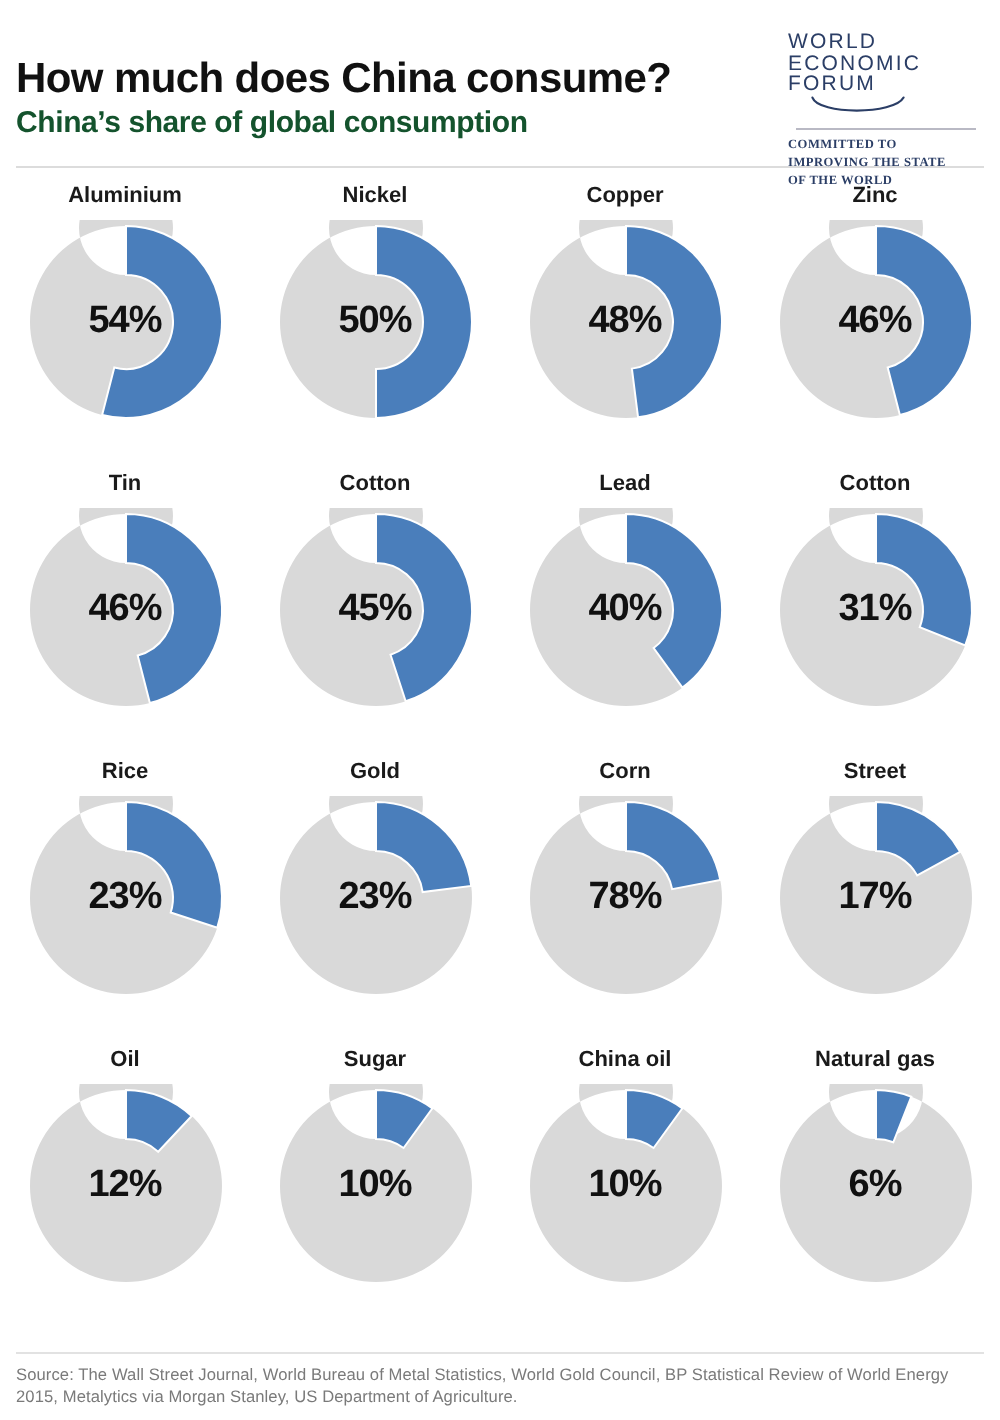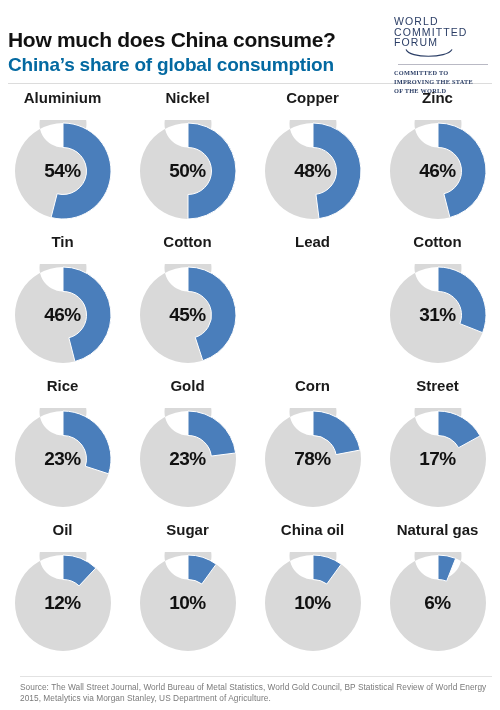--- a/index.html
+++ b/index.html
@@ -32,23 +32,23 @@
   .page-title {
     font-size: 21px;
     font-weight: bold;
     color: #111111;
     letter-spacing: -0.3px;
     line-height: 1.1;
     margin: 0;
     white-space: nowrap;
   }
   .page-subtitle {
-    font-size: 19px;
-    font-weight: bold;
-    color: #0369a1;
+    font-size: 15px;
+    font-weight: bold;
+    color: #14532d;
     letter-spacing: -0.2px;
     line-height: 1.25;
     margin: 2px 0 0 0;
     white-space: nowrap;
   }
 
   
   .logo-block {
     width: 98px;
     padding-top: 6px;
@@ -97,33 +97,33 @@
     grid-auto-rows: 144px;
     justify-content: center;
     padding-top: 6px;
   }
   .chart-cell {
     display: flex;
     flex-direction: column;
     align-items: center;
   }
   .chart-label {
-    font-size: 15px;
+    font-size: 11px;
     font-weight: bold;
     color: #1a1a1a;
     text-align: center;
     height: 16px;
     line-height: 16px;
     white-space: nowrap;
   }
   .donut-wrap {
     position: relative;
     width: 102px;
     height: 102px;
-    margin-top: 14px;
+    margin-top: 4px;
   }
   .donut-wrap svg {
     display: block;
     width: 102px;
     height: 102px;
   }
   .donut-value {
     position: absolute;
     top: 0; left: 0;
     width: 102px;
@@ -138,21 +138,20 @@
     pointer-events: none;
   }
 
   
   .footer {
     position: absolute;
     left: 0;
     right: 0;
     bottom: 0;
     padding: 0 8px 6px 8px;
-    margin-left: 12px;
   }
   .footer-rule {
     border: none;
     border-top: 1px solid #e2e2e2;
     margin: 0 0 5px 0;
   }
   .source-text {
     font-size: 8.3px;
     color: #7a7a7a;
     line-height: 1.35;
@@ -164,21 +163,21 @@
 
 <div class="header">
   <div class="header-text">
     <div class="page-title">How much does China consume?</div>
     <div class="page-subtitle">China’s share of global consumption</div>
   </div>
 
   <div class="logo-block">
     <div class="logo-mark">
       <span class="logo-line">WORLD</span>
-      <span class="logo-line">COMMITTED</span>
+      <span class="logo-line">ECONOMIC</span>
       <span class="logo-line">FORUM</span>
       <span class="logo-swoosh">
         <svg viewBox="0 0 70 14" width="70" height="11" aria-hidden="true">
           <path d="M6 1 C10 12, 58 12, 64 1" fill="none" stroke="#2b3e66" stroke-width="1.4" stroke-linecap="round"></path>
         </svg>
       </span>
     </div>
     <hr class="logo-rule">
     <div class="logo-tagline">
       <div>COMMITTED TO</div>
@@ -257,20 +256,29 @@
           <path d="M 51 3 A 48 48 0 1 1 50.99 3 Z
             M 51 27.5 A 23.5 23.5 0 1 0 50.99 27.5 Z" fill="#d9d9d9" fill-rule="evenodd"></path>
           <path d="M 51 3 A 48 48 0 0 1 65.83281572999748 96.65071278216737
           L 58.26189936781127 73.34982813293611 A 23.5 23.5 0 0 0 51 27.5 Z" fill="#4a7ebb" stroke="#ffffff" stroke-width="1"></path>
         </svg>
         <div class="donut-value">45%</div>
       </div>
     </div>
     <div class="chart-cell">
       <div class="chart-label">Lead</div>
+      <div class="donut-wrap">
+        <svg viewBox="0 0 102 102">
+          <path d="M 51 3 A 48 48 0 1 1 50.99 3 Z
+            M 51 27.5 A 23.5 23.5 0 1 0 50.99 27.5 Z" fill="#d9d9d9" fill-rule="evenodd"></path>
+          <path d="M 51 3 A 48 48 0 0 1 79.2136921100387 89.83281572999748
+          L 64.81295342887312 70.01189936781127 A 23.5 23.5 0 0 0 51 27.5 Z" fill="#4a7ebb" stroke="#ffffff" stroke-width="1"></path>
+        </svg>
+        <div class="donut-value">40%</div>
+      </div>
     </div>
     <div class="chart-cell">
       <div class="chart-label">Cotton</div>
       <div class="donut-wrap">
         <svg viewBox="0 0 102 102">
           <path d="M 51 3 A 48 48 0 1 1 50.99 3 Z
             M 51 27.5 A 23.5 23.5 0 1 0 50.99 27.5 Z" fill="#d9d9d9" fill-rule="evenodd"></path>
           <path d="M 51 3 A 48 48 0 0 1 95.62927132263607 68.66997852886455
           L 72.84974741837391 59.650926988089935 A 23.5 23.5 0 0 0 51 27.5 Z" fill="#4a7ebb" stroke="#ffffff" stroke-width="1"></path>
         </svg>

